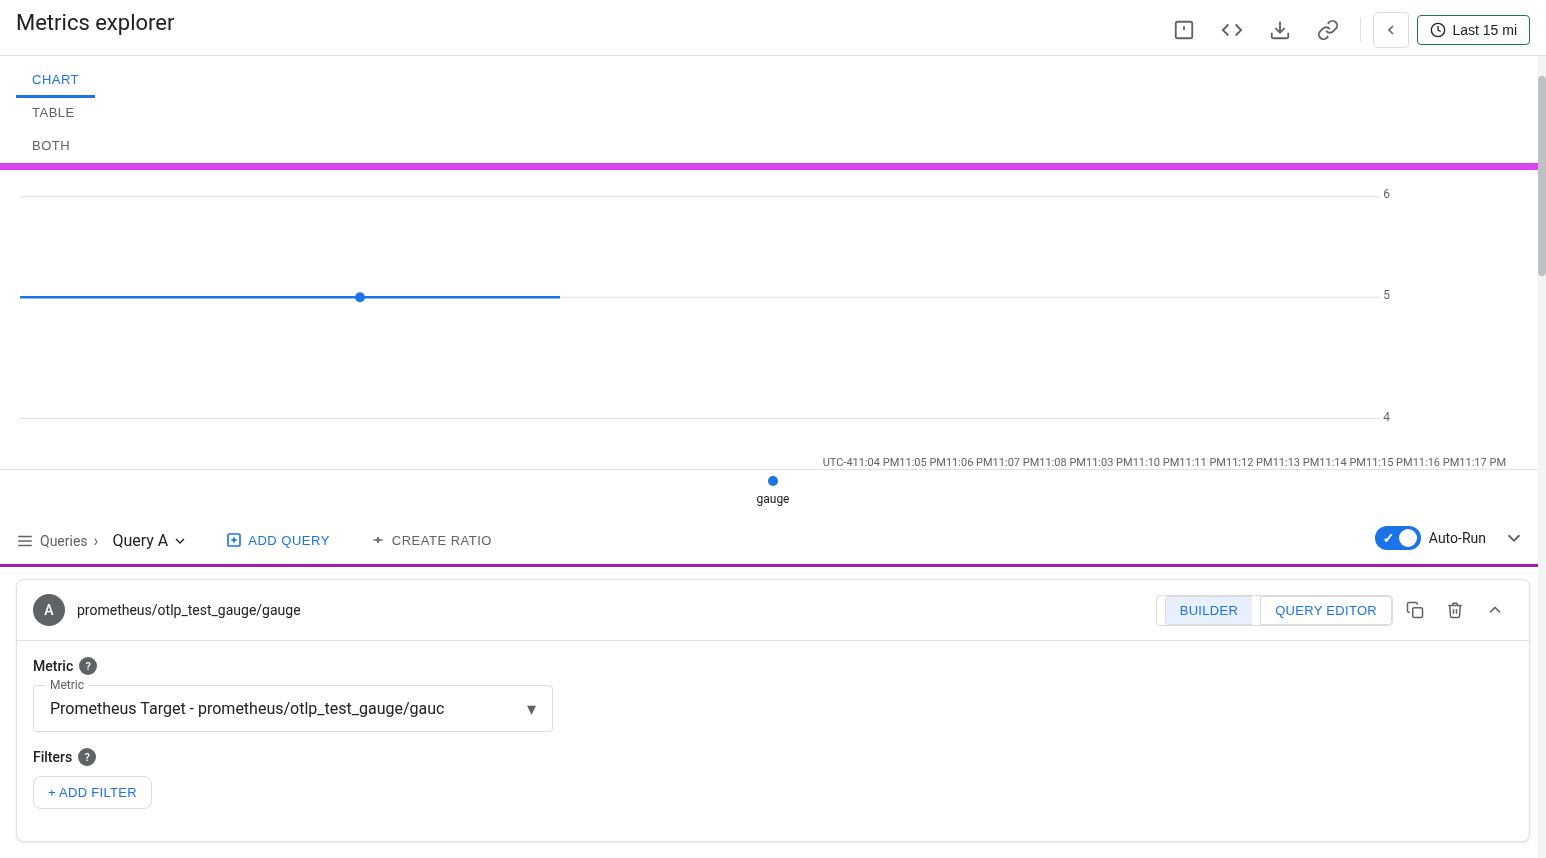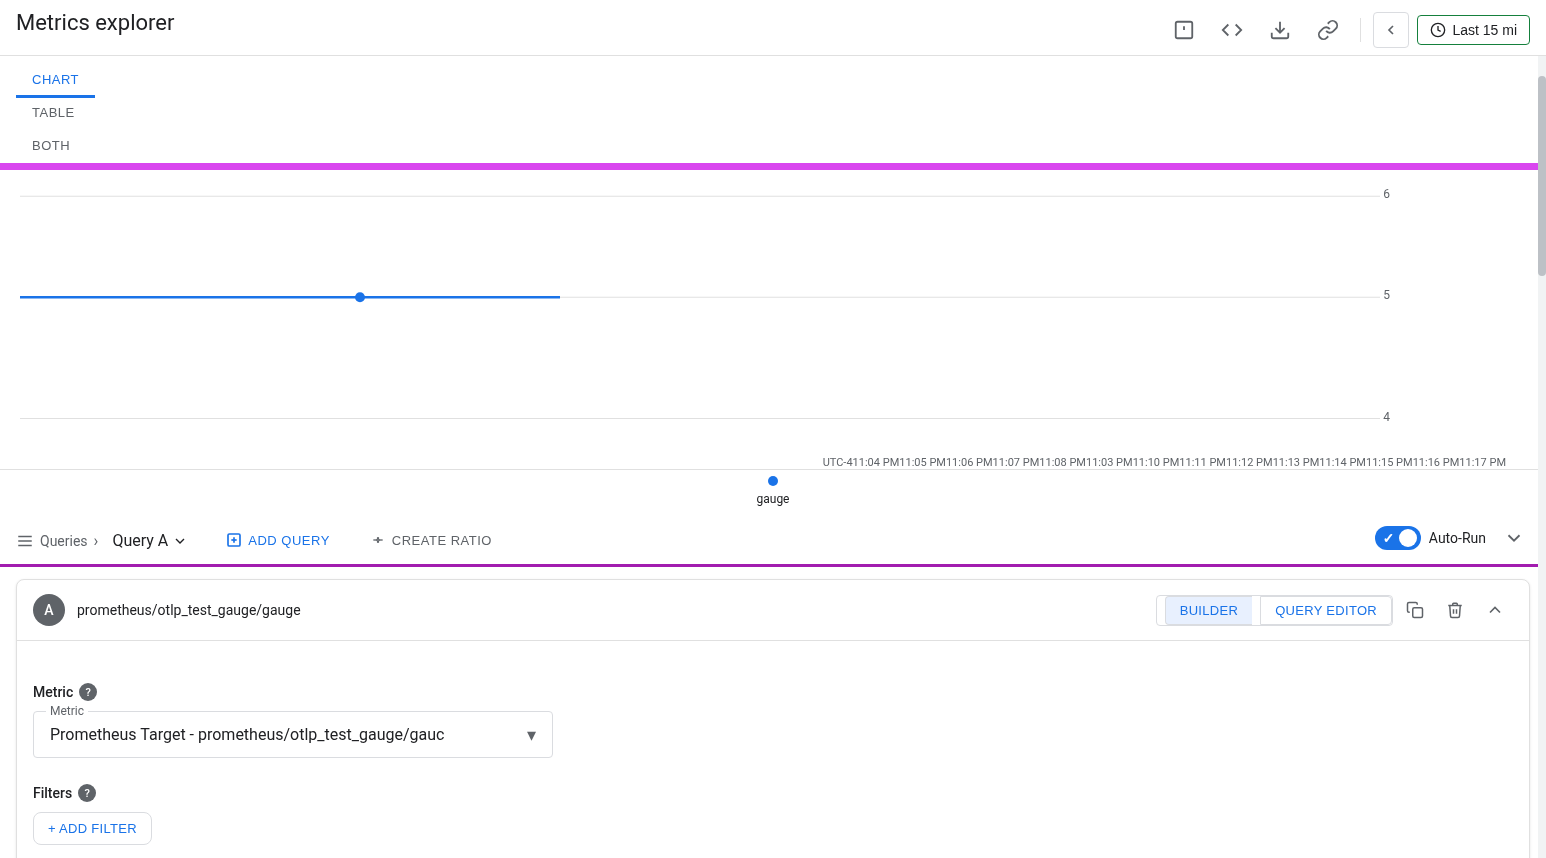--- a/index.html
+++ b/index.html
@@ -310,21 +310,20 @@
       font-size: 18px;
       border-radius: 4px;
     }
 
     
     .query-editor-body {
       padding: 16px;
     }
     .field-group {
       margin-bottom: 16px;
-      margin-top: 26px;
     }
     .field-label {
       font-size: 14px;
       font-weight: 500;
       color: #202124;
       display: flex;
       align-items: center;
       gap: 6px;
       margin-bottom: 10px;
     }

